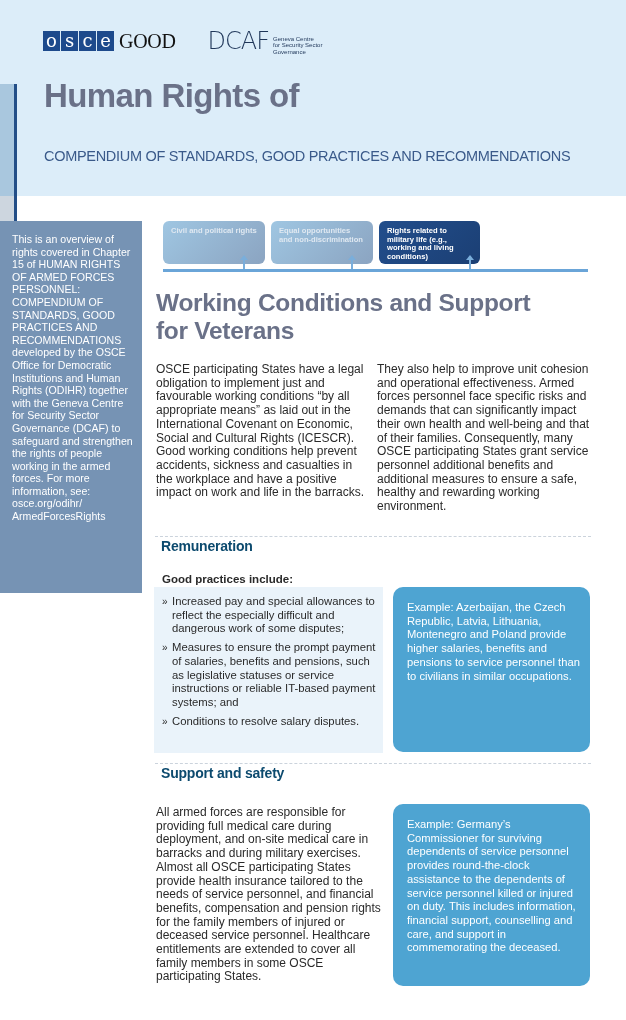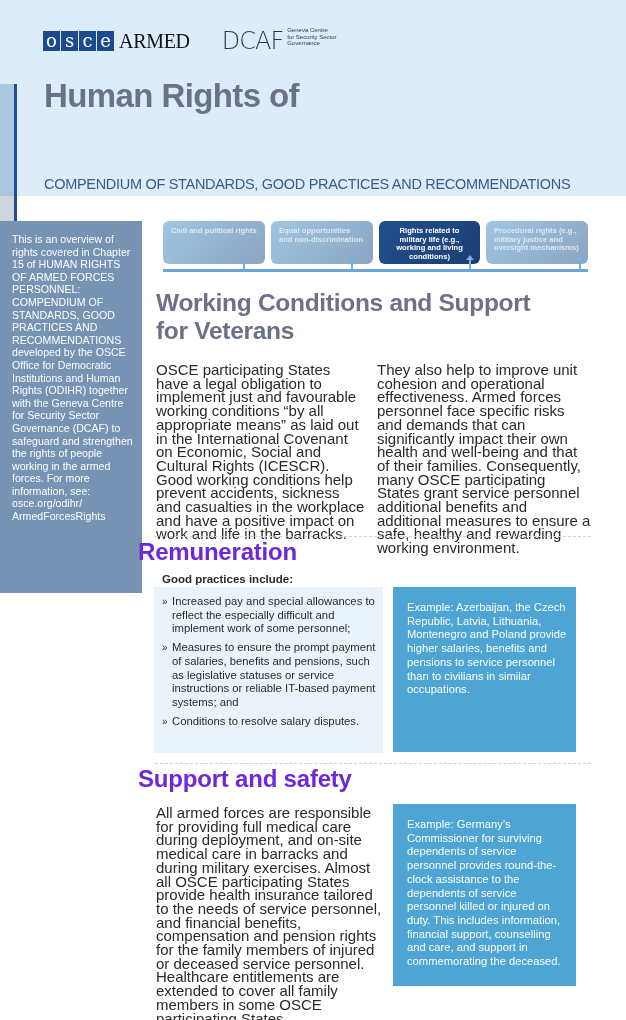--- a/index.html
+++ b/index.html
@@ -8,74 +8,74 @@
 
     .header-band { position: absolute; left: 0; top: 0; width: 626px; height: 196px; background: #dcedf9; }
     .left-tab { position: absolute; left: 0; top: 84px; width: 14px; height: 112px; background: #a9c7de; }
     .left-tab-low { position: absolute; left: 0; top: 196px; width: 14px; height: 26px; background: #cdd6df; }
     .left-rule { position: absolute; left: 14px; top: 84px; width: 3px; height: 138px; background: #234e87; }
 
     .logos { position: absolute; left: 43px; top: 31px; height: 20px; display: flex; align-items: center; }
     .osce-logo { display: flex; height: 20px; }
     .osce-letter { width: 17px; height: 20px; background: #1d4a8c; color: #fff; font-family: "DejaVu Serif", serif; font-size: 18px; line-height: 20px; text-align: center; margin-right: 1px; }
     .odihr { font-family: "Liberation Serif", serif; font-size: 20px; color: #111; margin-left: 4px; letter-spacing: -0.3px; }
-    .dcaf { margin-left: 32px; display: flex; align-items: flex-start; }
+    .dcaf { margin-left: 32px; display: flex; align-items: flex-end; }
     .dcaf-word { font-family: "DejaVu Sans", sans-serif; font-weight: 200; font-size: 24px; color: #1f3659; letter-spacing: -1px; transform: scaleY(1.05); }
     .dcaf-sub { margin-left: 4px; font-size: 6px; line-height: 6.5px; color: #1f3659; font-family: "Liberation Sans", sans-serif; }
 
     .title { position: absolute; left: 44px; top: 80px; font-size: 33px; line-height: 32px; font-weight: bold; color: #6a7188; letter-spacing: -0.6px; font-family: "Liberation Sans", sans-serif; }
-    .subtitle { position: absolute; left: 44px; top: 176px; font-size: 14.5px; color: #3a5a8a; letter-spacing: -0.3px; font-family: "Liberation Sans Narrow", "Liberation Sans", sans-serif; }
+    .subtitle { position: absolute; left: 44px; top: 148px; font-size: 14.5px; color: #3a5a8a; letter-spacing: -0.3px; font-family: "Liberation Sans Narrow", "Liberation Sans", sans-serif; }
 
     .sidebar { position: absolute; left: 0; top: 221px; width: 142px; height: 372px; background: #7693b4; color: #fff; font-size: 10.6px; line-height: 12.6px; padding: 12px 6px 0 12px; font-family: "Liberation Sans Narrow", "Liberation Sans", sans-serif; }
 
     .tabs { position: absolute; left: 163px; top: 221px; width: 428px; height: 44px; }
     .tab { position: absolute; top: 0; height: 43px; border-radius: 6px; padding: 6px 8px; font-size: 7.6px; line-height: 8.6px; font-weight: bold; color: #dfe8f1; background: linear-gradient(135deg, #9fc6e2 0%, #8ba4c1 100%); font-family: "Liberation Sans Narrow", "Liberation Sans", sans-serif; }
-    .tab.active { background: linear-gradient(135deg, #224e8c 0%, #1b3f74 100%); color: #ffffff; text-align: center; }
+    .tab.active { background: linear-gradient(135deg, #224e8c 0%, #1b3f74 100%); color: #ffffff; }
     .tab .arrow { position: absolute; bottom: -6px; width: 2px; height: 12px; background: #7aaedb; }
     .tab .arrow::before { content: ""; position: absolute; top: -3px; left: -3px; border-left: 4px solid transparent; border-right: 4px solid transparent; border-bottom: 5px solid #7aaedb; }
     .tab-line { position: absolute; left: 0; top: 48px; width: 425px; height: 3px; background: #6aa5d8; }
 
     .h1 { position: absolute; left: 156px; top: 289px; font-size: 24.5px; line-height: 28px; font-weight: bold; color: #6a7188; letter-spacing: -0.3px; font-family: "Liberation Sans", sans-serif; }
 
-    .col { position: absolute; font-size: 15px; line-height: 13.7px; color: #2a2a2a; font-family: "Liberation Sans Narrow", "Liberation Sans", sans-serif; }
+    .col { position: absolute; font-size: 12px; line-height: 13.7px; color: #2a2a2a; font-family: "Liberation Sans Narrow", "Liberation Sans", sans-serif; }
     .intro-l { left: 156px; top: 363px; width: 210px; }
     .intro-r { left: 377px; top: 363px; width: 215px; }
 
     .dash { position: absolute; left: 155px; width: 436px; border-top: 1px dashed #cbd3dc; }
 
-    .h2 { position: absolute; left: 138px; font-size: 24px; font-weight: bold; color: #6d28d9; letter-spacing: -0.2px; font-family: "Liberation Sans", sans-serif; }
+    .h2 { position: absolute; left: 161px; font-size: 14px; font-weight: bold; color: #0c4a6e; letter-spacing: -0.2px; font-family: "Liberation Sans", sans-serif; }
 
     .gp-label { position: absolute; left: 162px; top: 573px; font-size: 11.5px; font-weight: bold; color: #2a2a2a; font-family: "Liberation Sans Narrow", "Liberation Sans", sans-serif; }
     .gp-box { position: absolute; left: 154px; top: 587px; width: 229px; height: 166px; background: #eaf3fa; padding: 8px 6px 0 8px; }
     .gp-list { list-style: none; font-size: 11.3px; line-height: 13.7px; color: #2a2a2a; font-family: "Liberation Sans Narrow", "Liberation Sans", sans-serif; }
     .gp-list li { position: relative; padding-left: 10px; margin-bottom: 5px; }
     .gp-list li .bullet { position: absolute; left: 0; top: 0; font-size: 10px; }
 
-    .example { position: absolute; left: 393px; width: 183px; background: #4ea4d2; color: #ffffff; font-size: 11.2px; line-height: 13.7px; padding: 14px 8px 0 14px; font-family: "Liberation Sans Narrow", "Liberation Sans", sans-serif; }
+    .example { position: absolute; left: 393px; width: 197px; background: #4ea4d2; color: #ffffff; font-size: 11.2px; line-height: 13.7px; padding: 14px 8px 0 14px; font-family: "Liberation Sans Narrow", "Liberation Sans", sans-serif; border-radius: 10px; }
     .ex1 { top: 587px; height: 165px; }
     .ex2 { top: 804px; height: 182px; }
 
     .health-text { left: 156px; top: 806px; width: 226px; }
   </style>
 </head>
 <body>
 
 <div class="header-band"></div>
 <div class="left-tab"></div>
 <div class="left-tab-low"></div>
 <div class="left-rule"></div>
 
 <div class="logos">
   <div class="osce-logo">
     <span class="osce-letter">o</span>
     <span class="osce-letter">s</span>
     <span class="osce-letter">c</span>
     <span class="osce-letter">e</span>
   </div>
-  <span class="odihr">ARMED</span>
+  <span class="odihr">GOOD</span>
   <div class="dcaf">
     <span class="dcaf-word">DCAF</span>
     <div class="dcaf-sub">
       <div>Geneva Centre</div>
       <div>for Security Sector</div>
       <div>Governance</div>
     </div>
   </div>
 </div>
 
@@ -92,42 +92,38 @@
     <span class="arrow" style="left:80px;"></span>
   </div>
   <div class="tab" style="left:108px; width:102px;">
     <span>Equal opportunities and non-discrimination</span>
     <span class="arrow" style="left:80px;"></span>
   </div>
   <div class="tab active" style="left:216px; width:101px;">
     <span>Rights related to military life (e.g., working and living conditions)</span>
     <span class="arrow" style="left:90px;"></span>
   </div>
-  <div class="tab" style="left:323px; width:102px;">
-    <span>Procedural rights (e.g., military justice and oversight mechanisms)</span>
-    <span class="arrow" style="left:93px;"></span>
-  </div>
   <div class="tab-line"></div>
 </div>
 
 <div class="h1">
   <div>Working Conditions and Support</div>
   <div>for Veterans</div>
 </div>
 
 <div class="col intro-l">OSCE participating States have a legal obligation to implement just and favourable working conditions “by all appropriate means” as laid out in the International Covenant on Economic, Social and Cultural Rights (ICESCR). Good working conditions help prevent accidents, sickness and casualties in the workplace and have a positive impact on work and life in the barracks.</div>
 <div class="col intro-r">They also help to improve unit cohesion and operational effectiveness. Armed forces personnel face specific risks and demands that can significantly impact their own health and well-being and that of their families. Consequently, many OSCE participating States grant service personnel additional benefits and additional measures to ensure a safe, healthy and rewarding working environment.</div>
 
 <div class="dash" style="top:536px;"></div>
 <div class="h2" style="top:538px;">Remuneration</div>
 
 <div class="gp-label">Good practices include:</div>
 <div class="gp-box">
   <ul class="gp-list">
-    <li><span class="bullet">»</span><span>Increased pay and special allowances to reflect the especially difficult and implement work of some personnel;</span></li>
+    <li><span class="bullet">»</span><span>Increased pay and special allowances to reflect the especially difficult and dangerous work of some disputes;</span></li>
     <li><span class="bullet">»</span><span>Measures to ensure the prompt payment of salaries, benefits and pensions, such as legislative statuses or service instructions or reliable IT-based payment systems; and</span></li>
     <li><span class="bullet">»</span><span>Conditions to resolve salary disputes.</span></li>
   </ul>
 </div>
 
 <div class="example ex1">Example: Azerbaijan, the Czech Republic, Latvia, Lithuania, Montenegro and Poland provide higher salaries, benefits and pensions to service personnel than to civilians in similar occupations.</div>
 
 <div class="dash" style="top:763px;"></div>
 <div class="h2" style="top:765px;">Support and safety</div>
 

